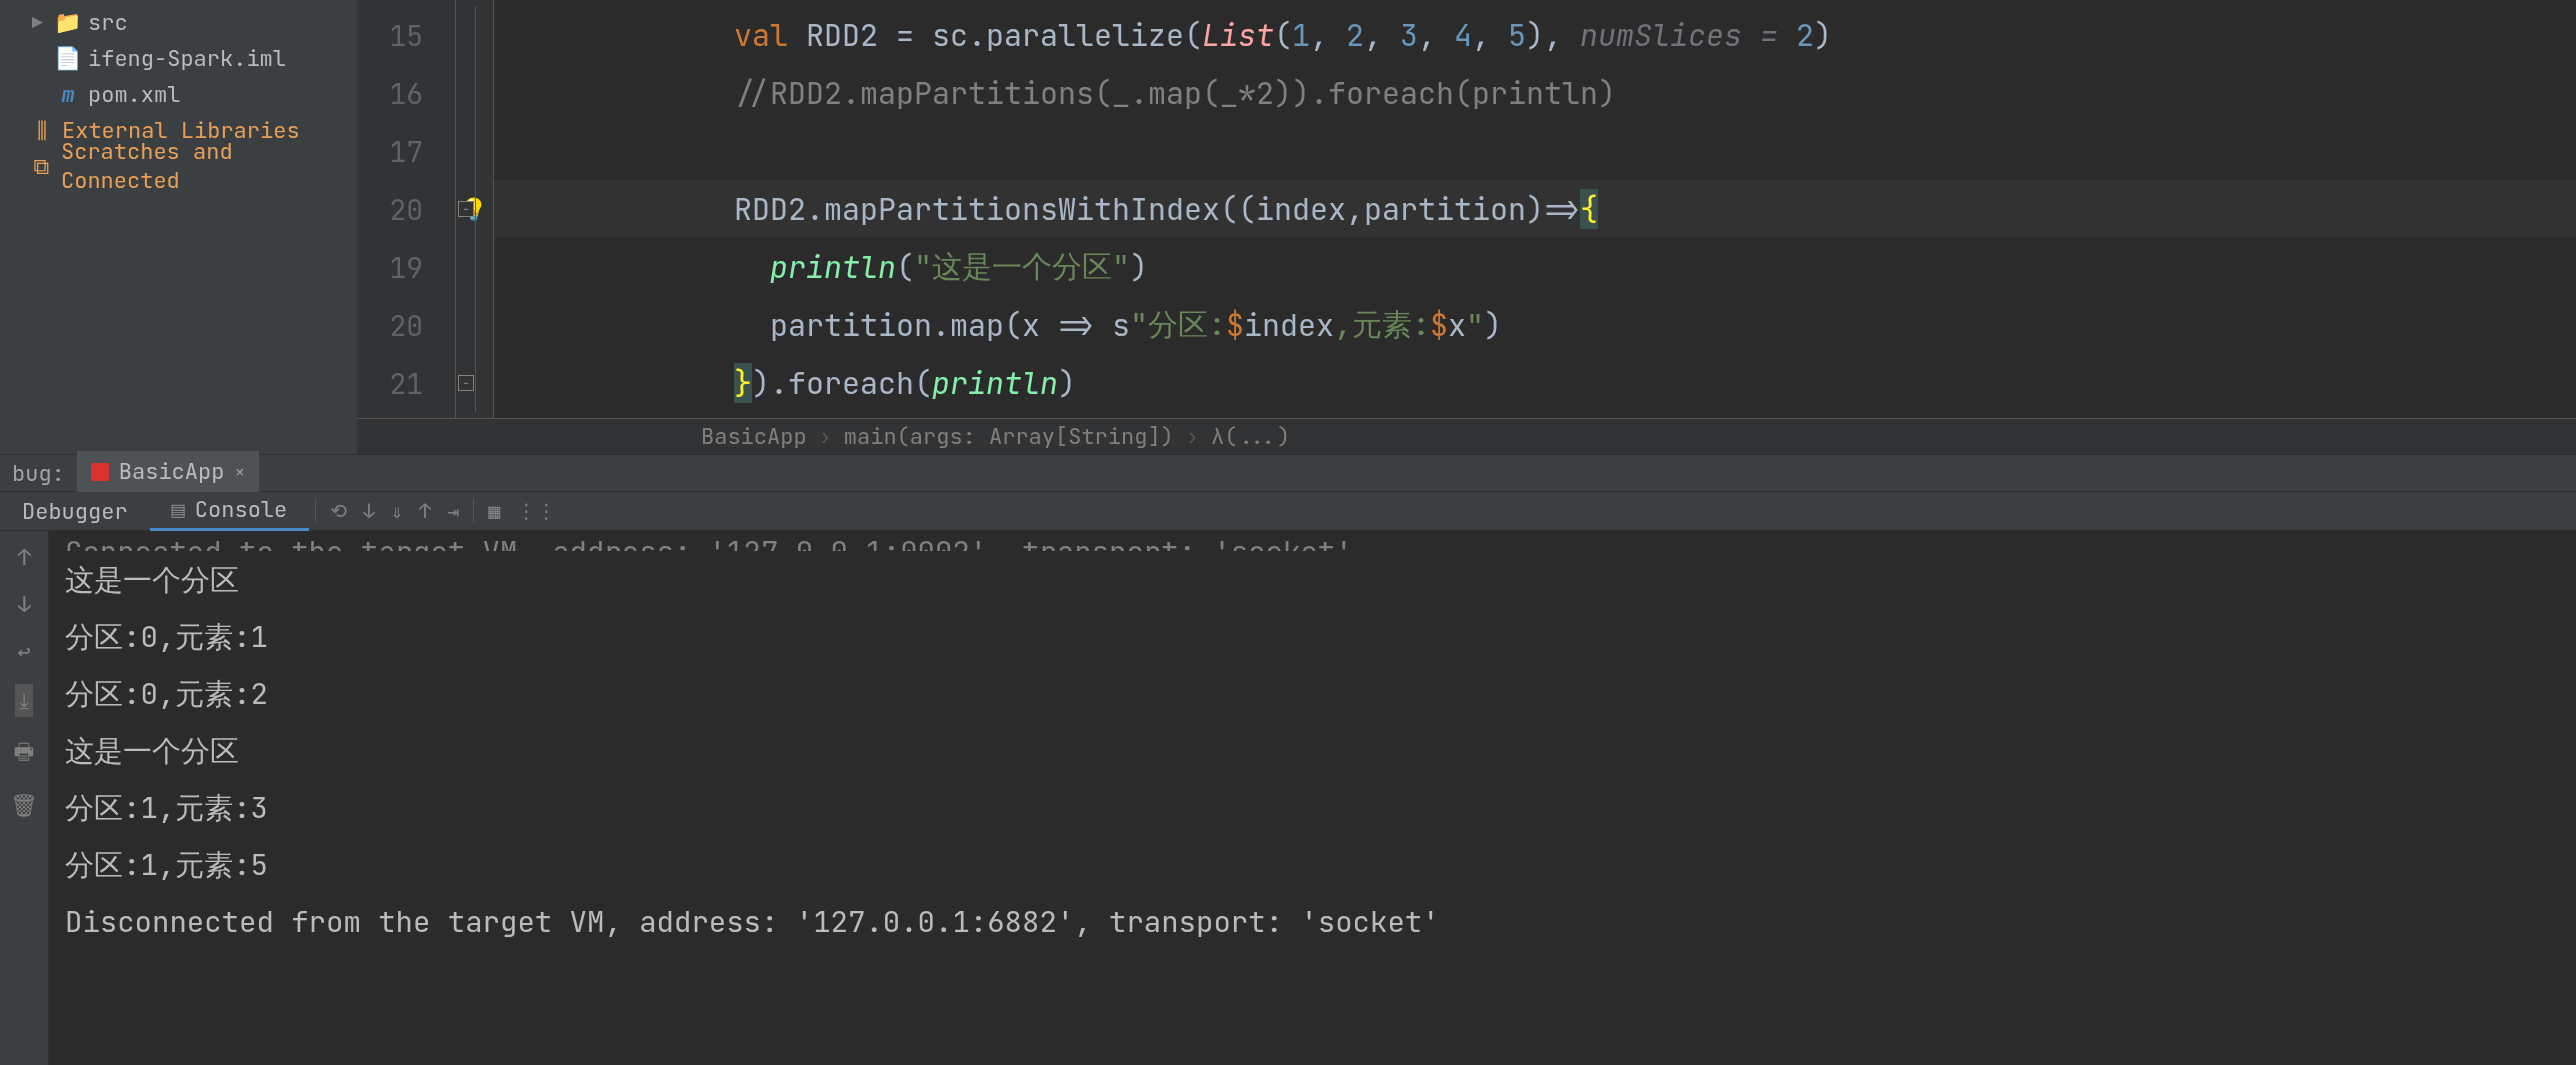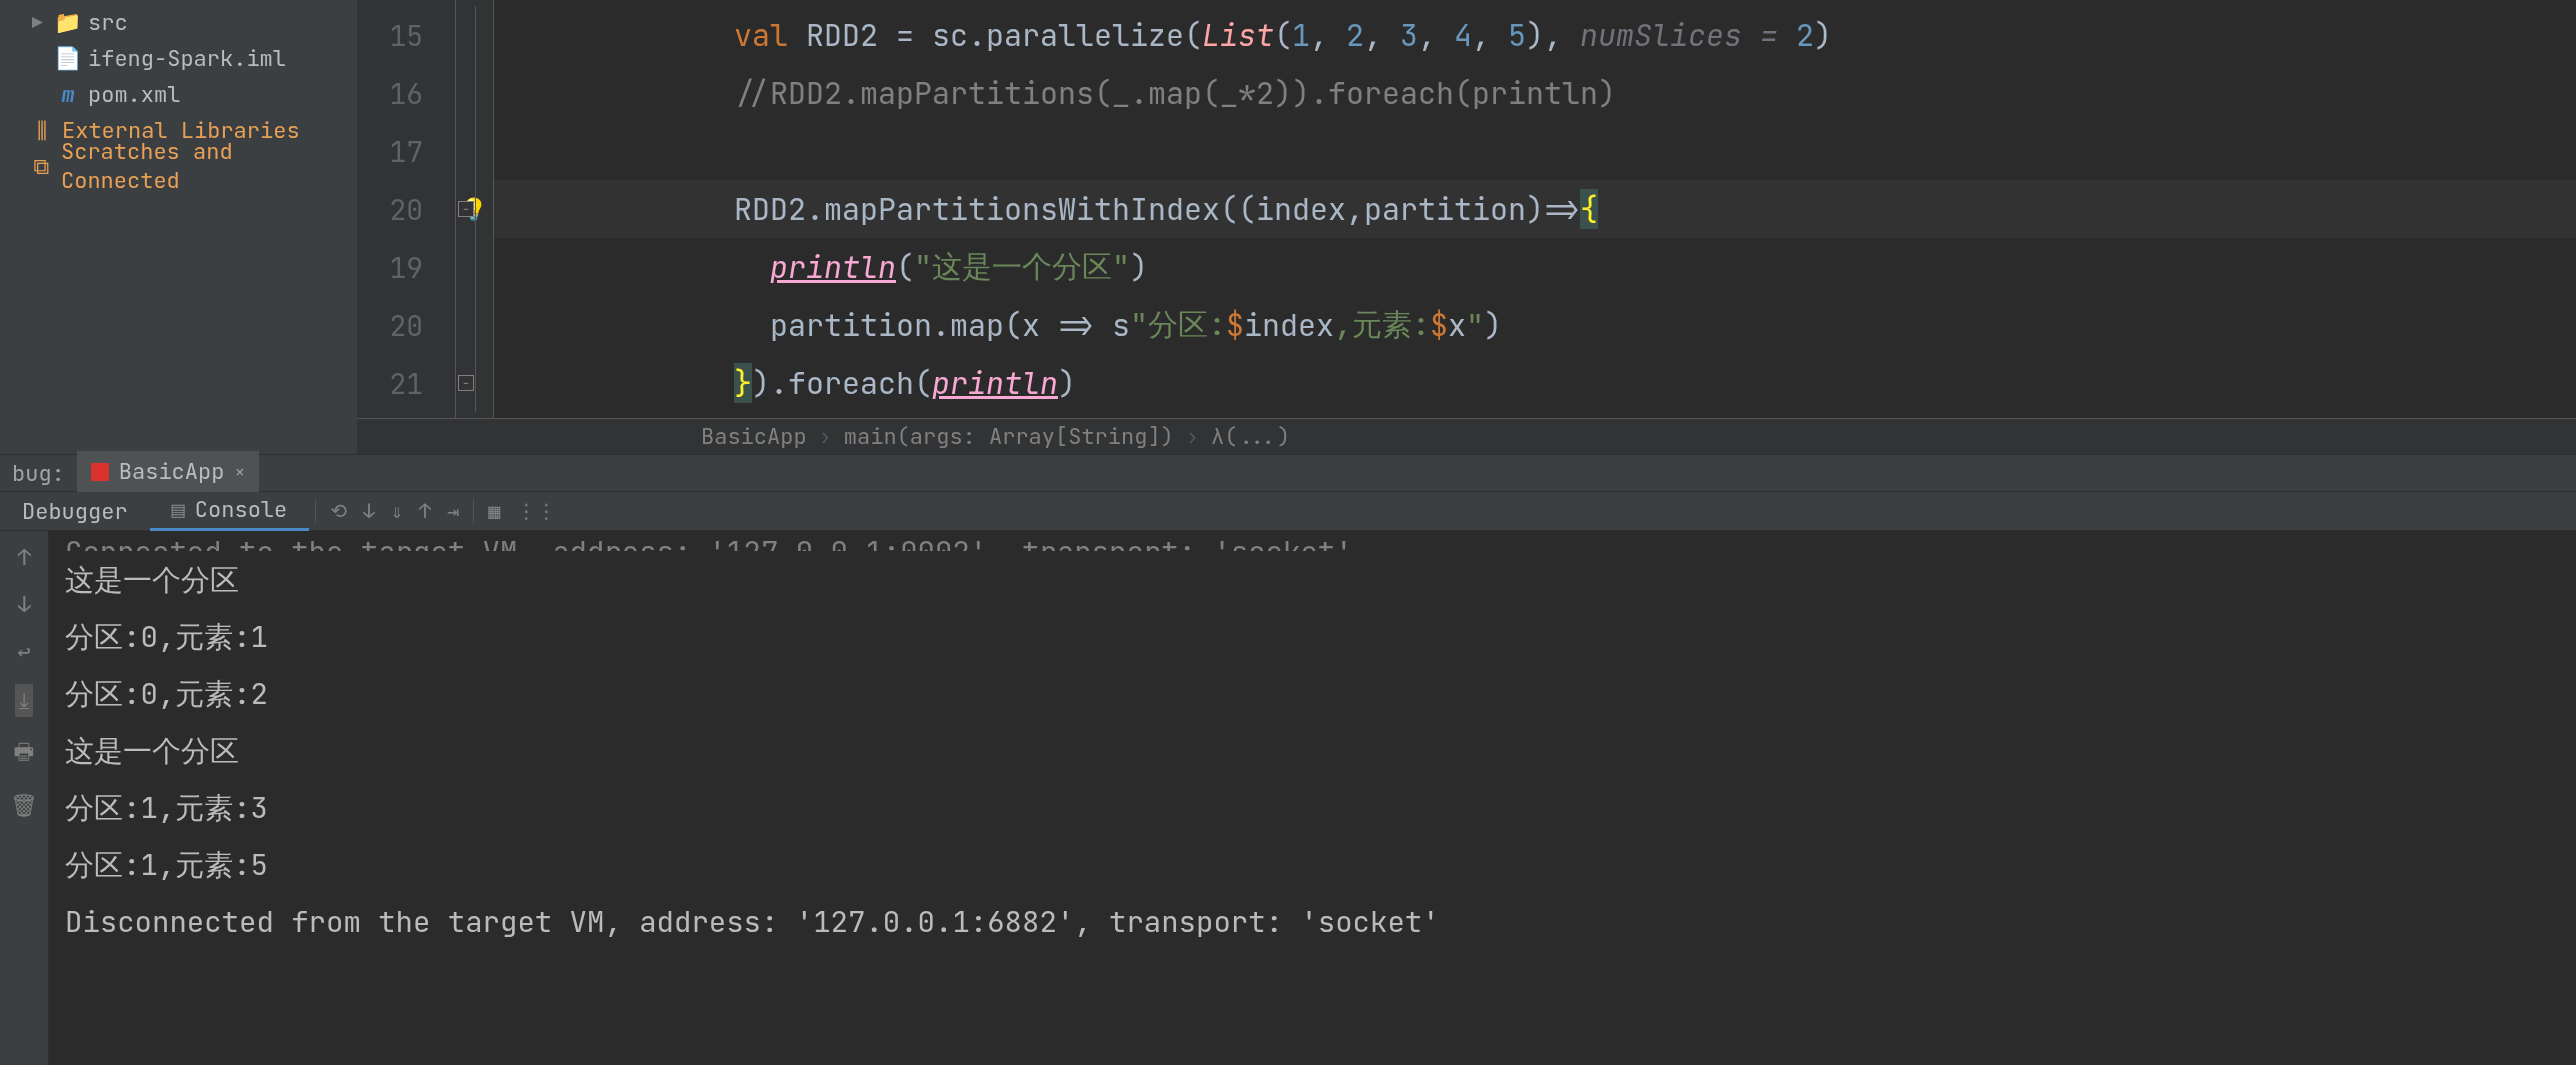--- a/index.html
+++ b/index.html
@@ -119,21 +119,21 @@
 }
 .code-line.current {
   background: #323232;
 }
 .kw { color: #cc7832; }
 .str { color: #6a8759; }
 .num { color: #6897bb; }
 .ident { color: #a9b7c6; }
 .comment { color: #808080; }
 .param { color: #72737a; font-style: italic; }
-.fn { color: #f9a8d4; font-style: italic; text-decoration: underline; }
+.fn { color: #86efac; font-style: italic; }
 .listtype { color: #fca5a5; font-style: italic; }
 .brace-hl { background: #3b514d; color: #ffef28; }
 
 .breadcrumb {
   height: 36px;
   background: #313335;
   display: flex;
   align-items: center;
   padding-left: 344px;
   font-size: 22px;

